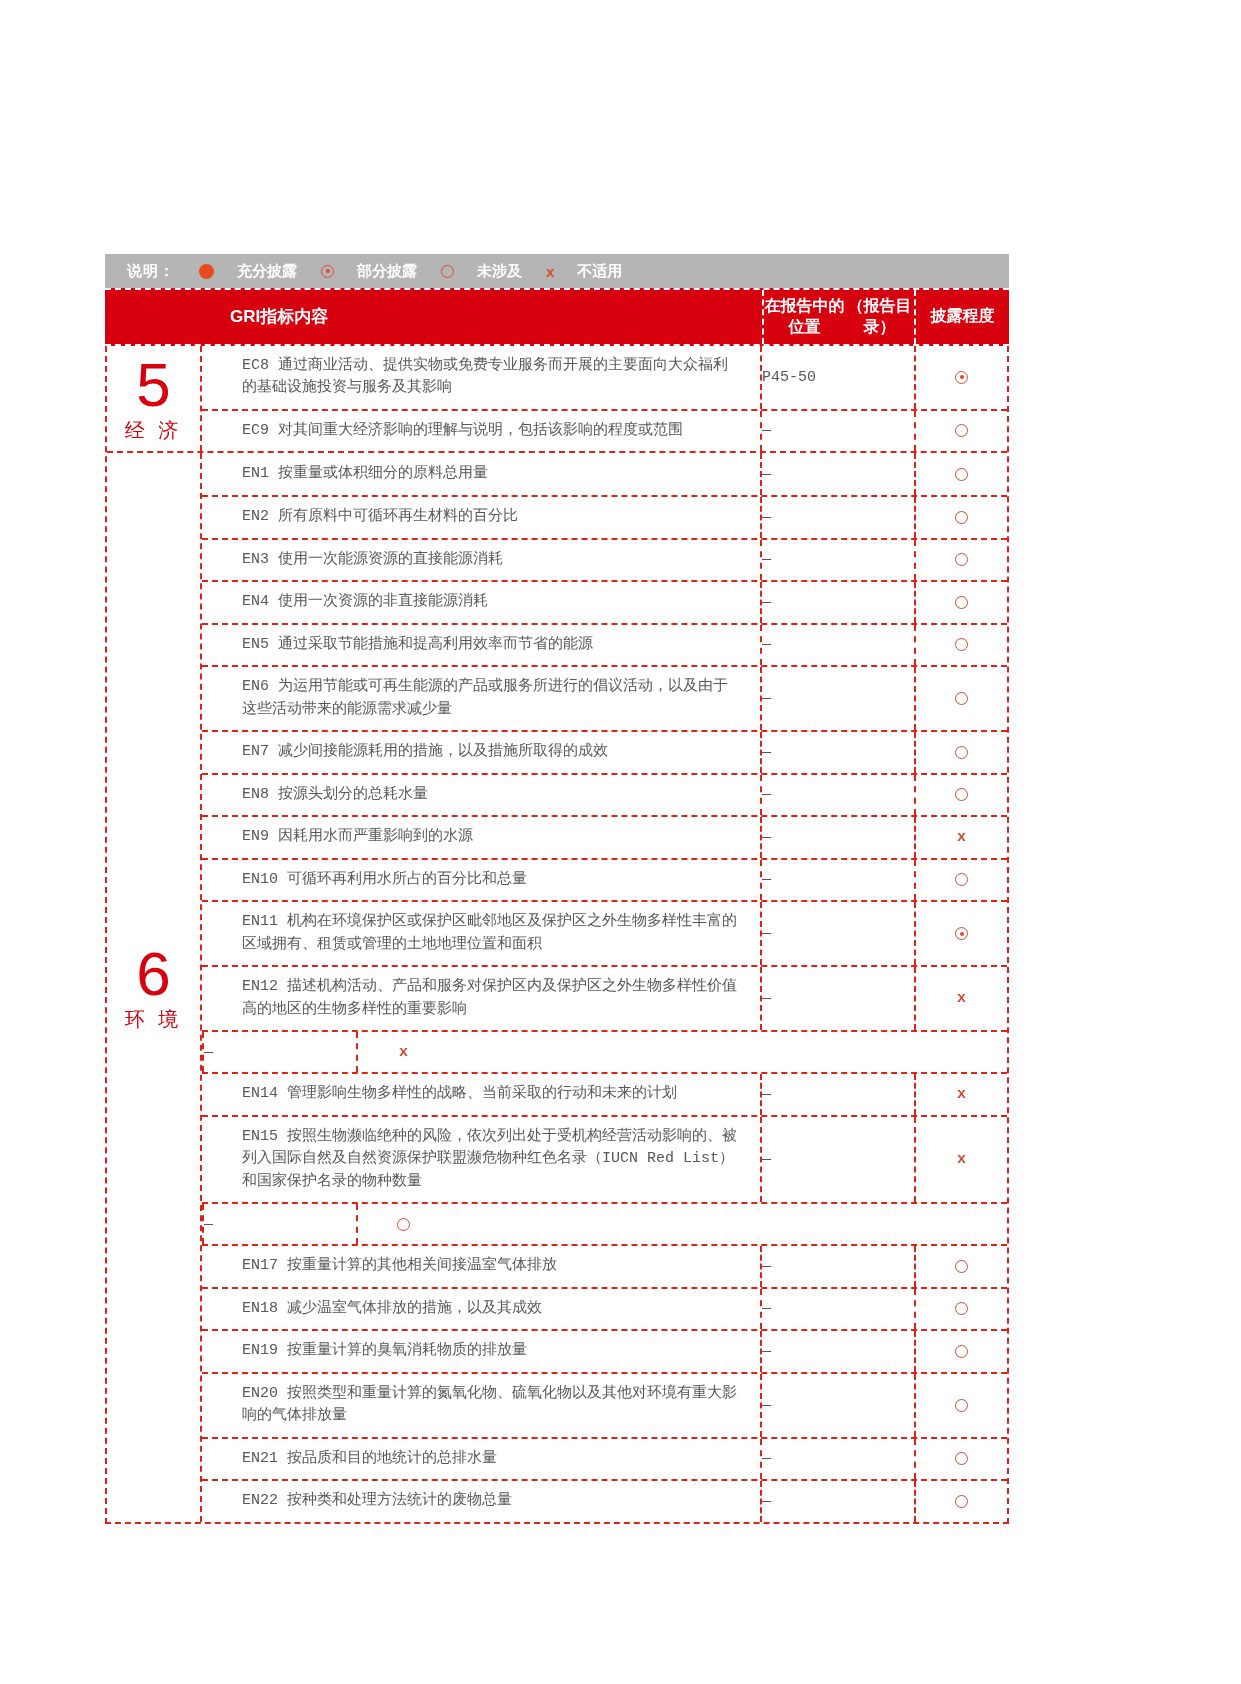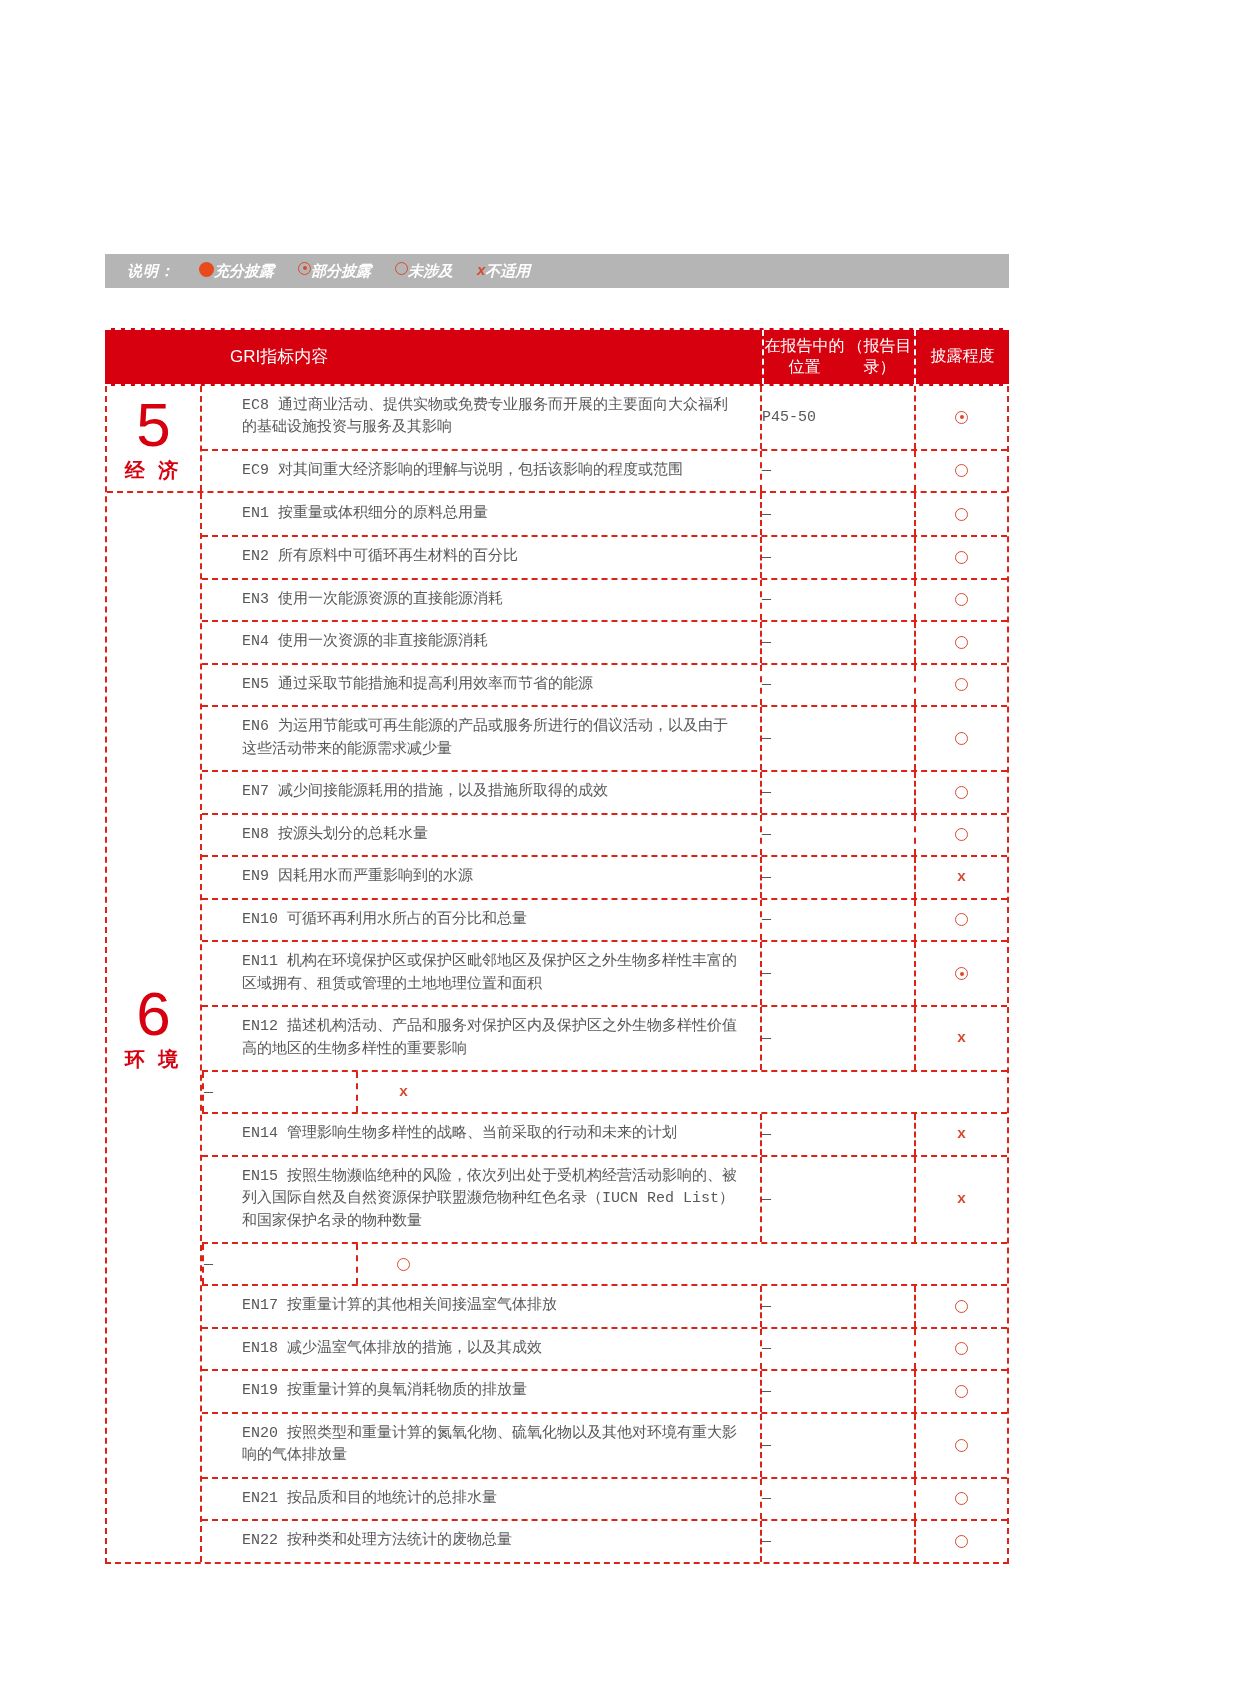--- a/index.html
+++ b/index.html
@@ -19,24 +19,24 @@
   .sheet{ position:relative; width:1241px; height:1684px; background:#fff; overflow:hidden; }
 
   .gri-table{ position:absolute; left:105px; top:254px; width:904px; }
 
   
   .legend-bar{
     background:var(--gray-bar);
     height:34px;
     display:flex; align-items:center;
     padding-left:22px; gap:24px;
-    color:#fff; font-size:15px; font-weight:bold;font-style:italic;
+    color:#fff; font-size:15px; font-weight:bold;
   }
   .legend-prefix{ letter-spacing:1px; }
-  .legend-item{ display:flex; gap:0; }
+  .legend-item{ display:flex; align-items:center; gap:23px; }
 
   
   .sym{ display:inline-block; flex:none; }
   .sym.circle-filled{ width:15px; height:15px; border-radius:50%; background:var(--orange-filled); }
   .sym.circle-dot{
     width:13px; height:13px; border-radius:50%;
     border:1.5px solid var(--red-symbol); position:relative;
   }
   .sym.circle-dot::after{
     content:""; position:absolute; left:50%; top:50%;
@@ -50,21 +50,21 @@
   .sym.x-mark{
     color:var(--red-symbol); font-size:15px; font-weight:bold; line-height:1;
     width:auto; height:auto;
   }
 
   
   .table-header{
     background:var(--red-primary);
     border-top:2px dashed #fff;
     border-bottom:2px dashed #fff;
-    display:flex; color:#fff; font-weight:normal; min-height:57px;margin-top:40px;
+    display:flex; color:#fff; font-weight:bold; min-height:57px;
   }
   .th{ display:flex; align-items:center; font-size:17px; }
   .th-indicator{ width:657px; padding-left:125px; }
   .th-location{
     width:154px; border-left:2px dashed #fff; border-right:2px dashed #fff;
     flex-direction:row; justify-content:center; text-align:center;
     font-size:16px; line-height:1.3; padding:6px 0;
   }
   .th-degree{ flex:1; justify-content:center; font-size:16px; }
 
@@ -78,21 +78,21 @@
   .section-group + .section-group{ border-top:2px dashed var(--red-border); }
   .section-label{
     width:95px; flex:none;
     border-right:2px dashed var(--red-border);
     display:flex; flex-direction:column; align-items:center; justify-content:center;
   }
   .section-number{
     color:var(--red-primary); font-size:62px; line-height:1.05; font-weight:500;
   }
   .section-name{
-    color:var(--red-primary); font-size:20px; font-weight:bold;
+    color:var(--red-primary); font-size:20px; font-weight:normal;
     letter-spacing:4px; white-space:nowrap;
   }
   .section-rows{ flex:1; display:flex; flex-direction:column;font-family:Liberation Mono, monospace; }
   .row{ display:flex; min-height:42px; }
   .row + .row{ border-top:2px dashed var(--red-border); }
   .cell{ display:flex; align-items:center; }
   .cell-indicator{
     flex:1; padding:9px 20px 9px 40px;
     color:var(--text-dark); font-size:15px; line-height:1.5;
   }

